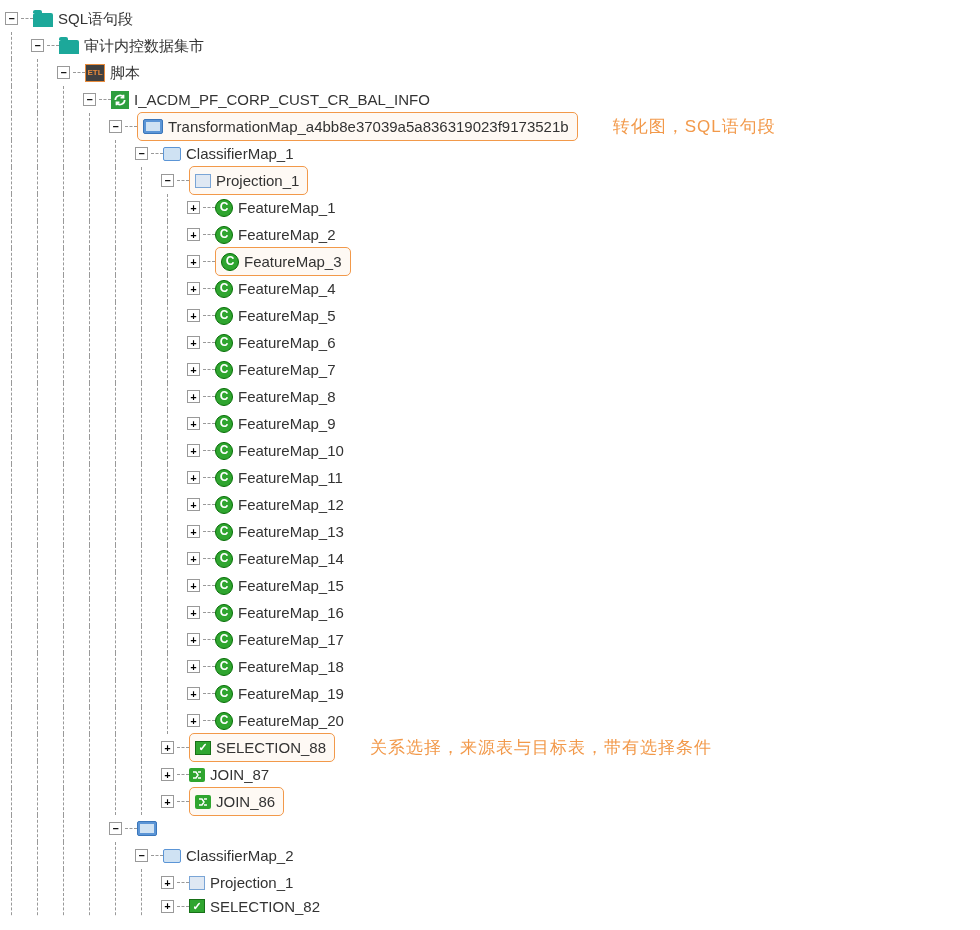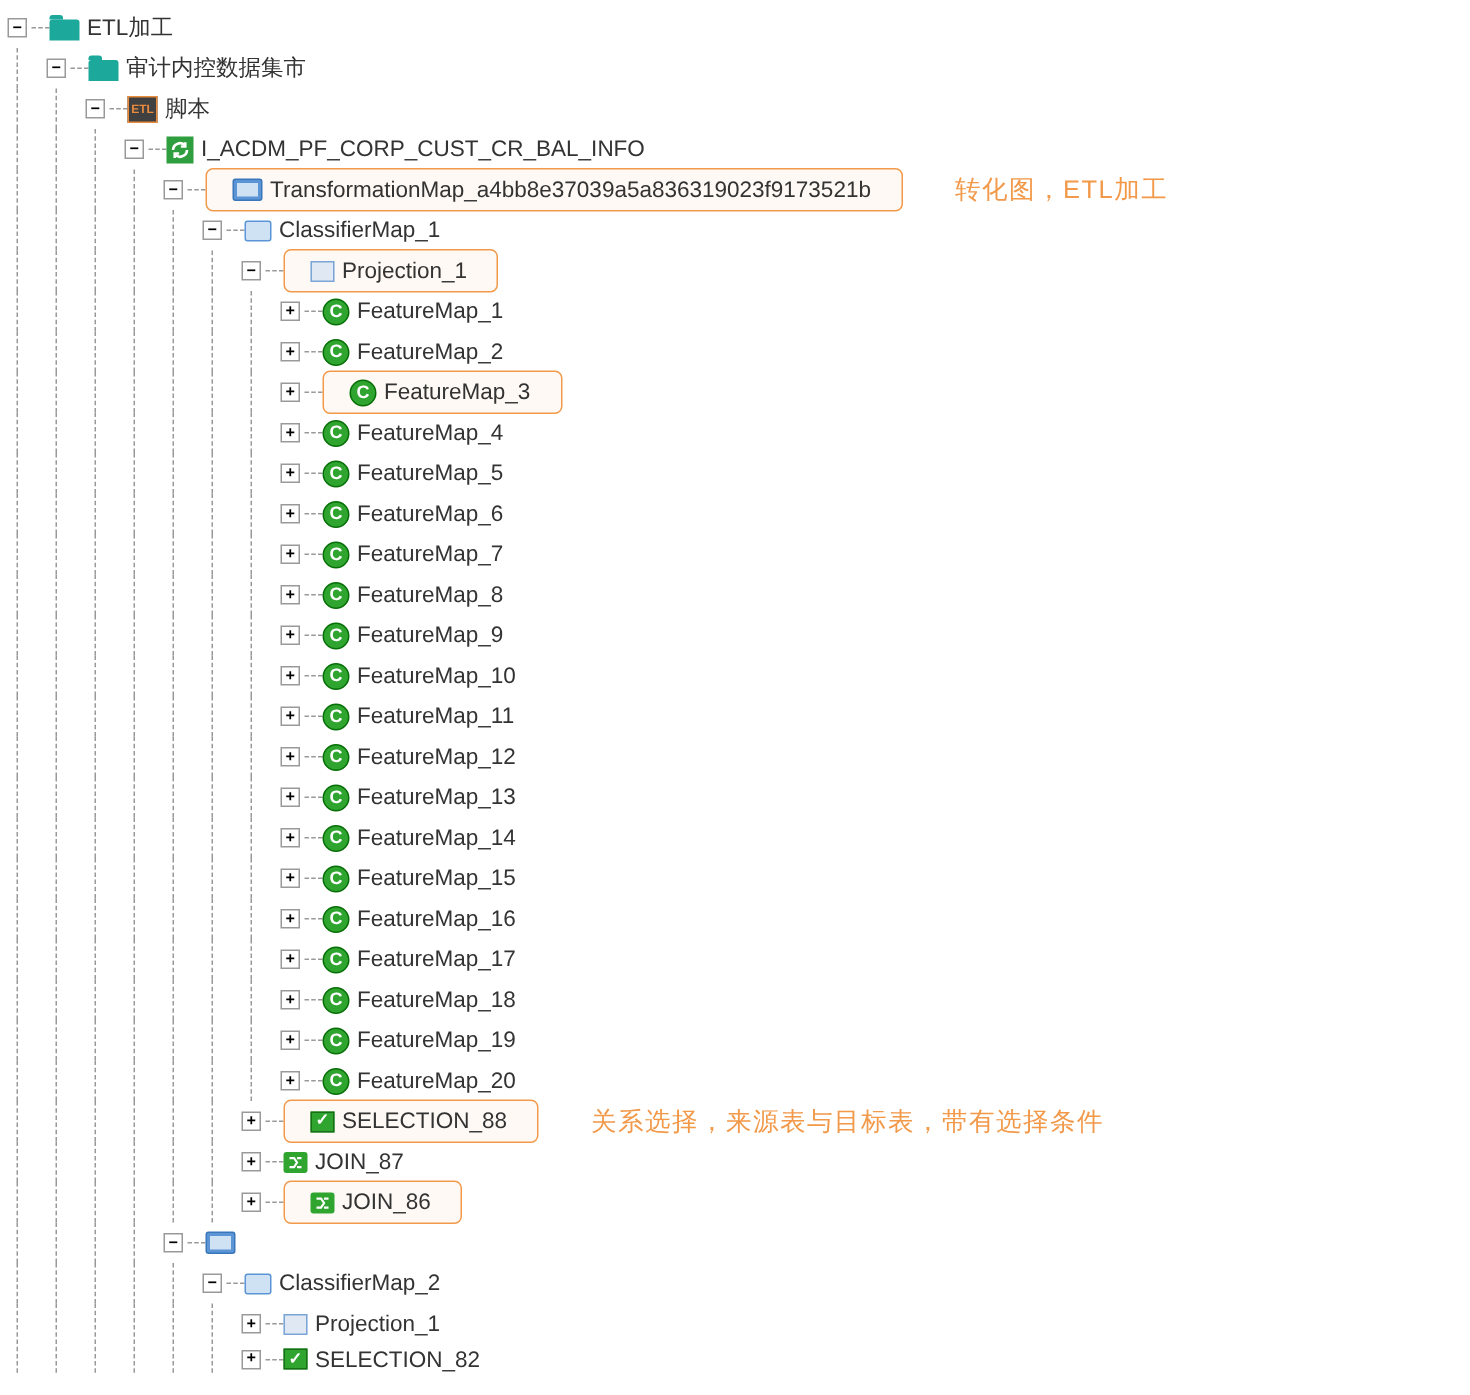--- a/index.html
+++ b/index.html
@@ -86,42 +86,42 @@
     .icon-check { background:#2fa52f; border:1px solid #177017; width:16px; height:14px; color:#fff; font-weight:bold; }
     .icon-join { background:#2fa52f; color:#fff; width:16px; height:14px; border-radius:2px; }
     .icon-join svg { width:12px; height:12px; }
     .label {
       padding: 0 3px;
       cursor: default;
     }
     .highlight {
       border: 1.5px solid #f2994a;
       border-radius: 5px;
-      padding: 0 17px;
+      padding: 0 5px;
       display: inline-flex;
       align-items: center;
       background: rgba(242,153,74,0.06);
     }
     .anno {
       color: #f2994a;
       margin-left: 35px;
       font-size: 17px;
       letter-spacing: 1px;
     }
   </style>
 </head>
 <body>
 
 <div class="tree-node">
 
   <div class="tree-row">
     <span class="toggle">−</span>
     <span class="hline"></span>
     <span class="icon icon-folder"></span>
-    <span class="label">ETL加工</span>
+    <span class="label">SQL语句段</span>
   </div>
 
   <div class="tree-row">
     <span class="indent">
         <span class="vline"></span>
       </span>
     <span class="toggle">−</span>
     <span class="hline"></span>
     <span class="icon icon-folder"></span>
     <span class="label">审计内控数据集市</span>
@@ -173,21 +173,21 @@
       </span>
     <span class="indent">
         <span class="vline"></span>
       </span>
     <span class="toggle">−</span>
     <span class="hline"></span>
     <span class="highlight">
       <span class="icon icon-map"></span>
       <span class="label">TransformationMap_a4bb8e37039a5a836319023f9173521b</span>
     </span>
-    <span class="anno">转化图，ETL加工</span>
+    <span class="anno">转化图，SQL语句段</span>
   </div>
 
   <div class="tree-row">
     <span class="indent">
         <span class="vline"></span>
       </span>
     <span class="indent">
         <span class="vline"></span>
       </span>
     <span class="indent">

